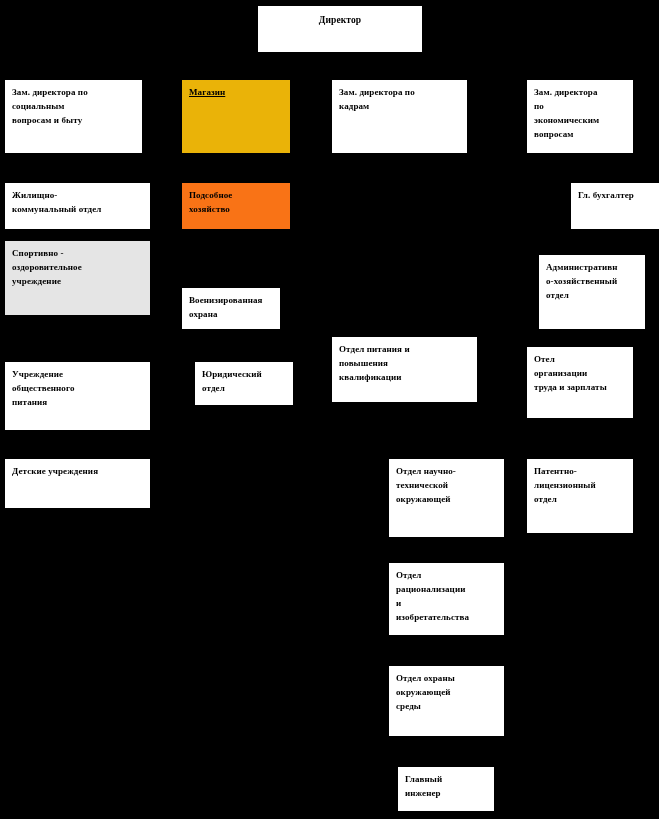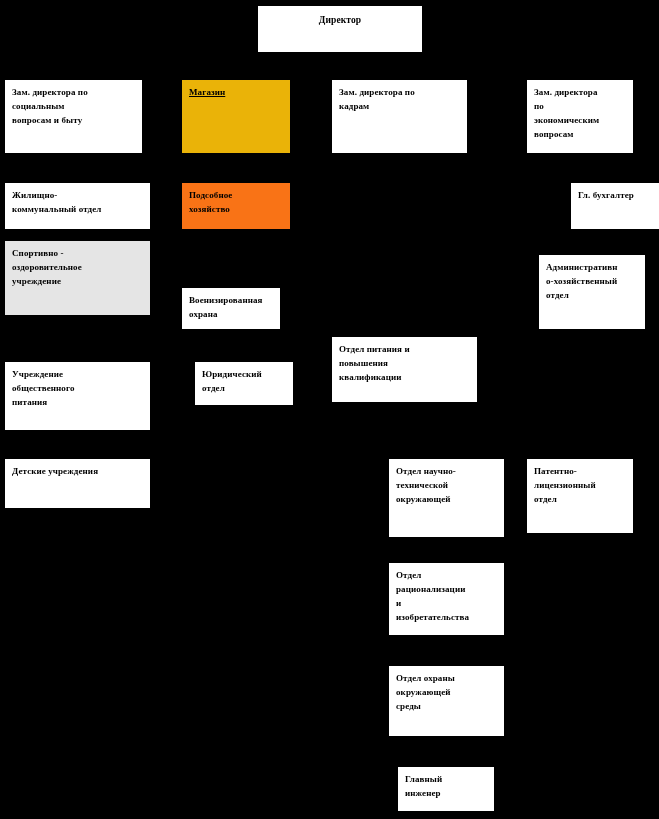--- a/index.html
+++ b/index.html
@@ -66,20 +66,23 @@
 о-хозяйственный
 отдел</div>
     <div class="org-box" style="left: 3px; top: 360px; width: 149px; height: 72px; background: rgb(255, 255, 255); border-color: rgb(0, 0, 0); color: rgb(0, 0, 0);">Учреждение
 общественного
 питания</div>
     <div class="org-box" style="left: 180px; top: 360px; width: 102px; height: 47px; background: rgb(255, 255, 255); border-color: rgb(0, 0, 0); color: rgb(0, 0, 0); margin-left: 13px;">Юридический
 отдел</div>
     <div class="org-box" style="left: 330px; top: 335px; width: 149px; height: 69px; background: rgb(255, 255, 255); border-color: rgb(0, 0, 0); color: rgb(0, 0, 0);">Отдел питания и
 повышения
 квалификации</div>
+    <div class="org-box" style="left: 525px; top: 345px; width: 110px; height: 75px; background: rgb(255, 255, 255); border-color: rgb(0, 0, 0); color: rgb(0, 0, 0);">Отел
+организации
+труда и зарплаты</div>
     <div class="org-box" style="left: 3px; top: 457px; width: 149px; height: 53px; background: rgb(255, 255, 255); border-color: rgb(0, 0, 0); color: rgb(0, 0, 0);">Детские учреждения</div>
     <div class="org-box" style="left: 387px; top: 457px; width: 119px; height: 82px; background: rgb(255, 255, 255); border-color: rgb(0, 0, 0); color: rgb(0, 0, 0);">Отдел научно-
 технической
 окружающей</div>
     <div class="org-box" style="left: 525px; top: 457px; width: 110px; height: 78px; background: rgb(255, 255, 255); border-color: rgb(0, 0, 0); color: rgb(0, 0, 0);">Патентно-
 лицензионный
 отдел</div>
     <div class="org-box" style="left: 387px; top: 561px; width: 119px; height: 76px; background: rgb(255, 255, 255); border-color: rgb(0, 0, 0); color: rgb(0, 0, 0);">Отдел
 рационализации
 и

